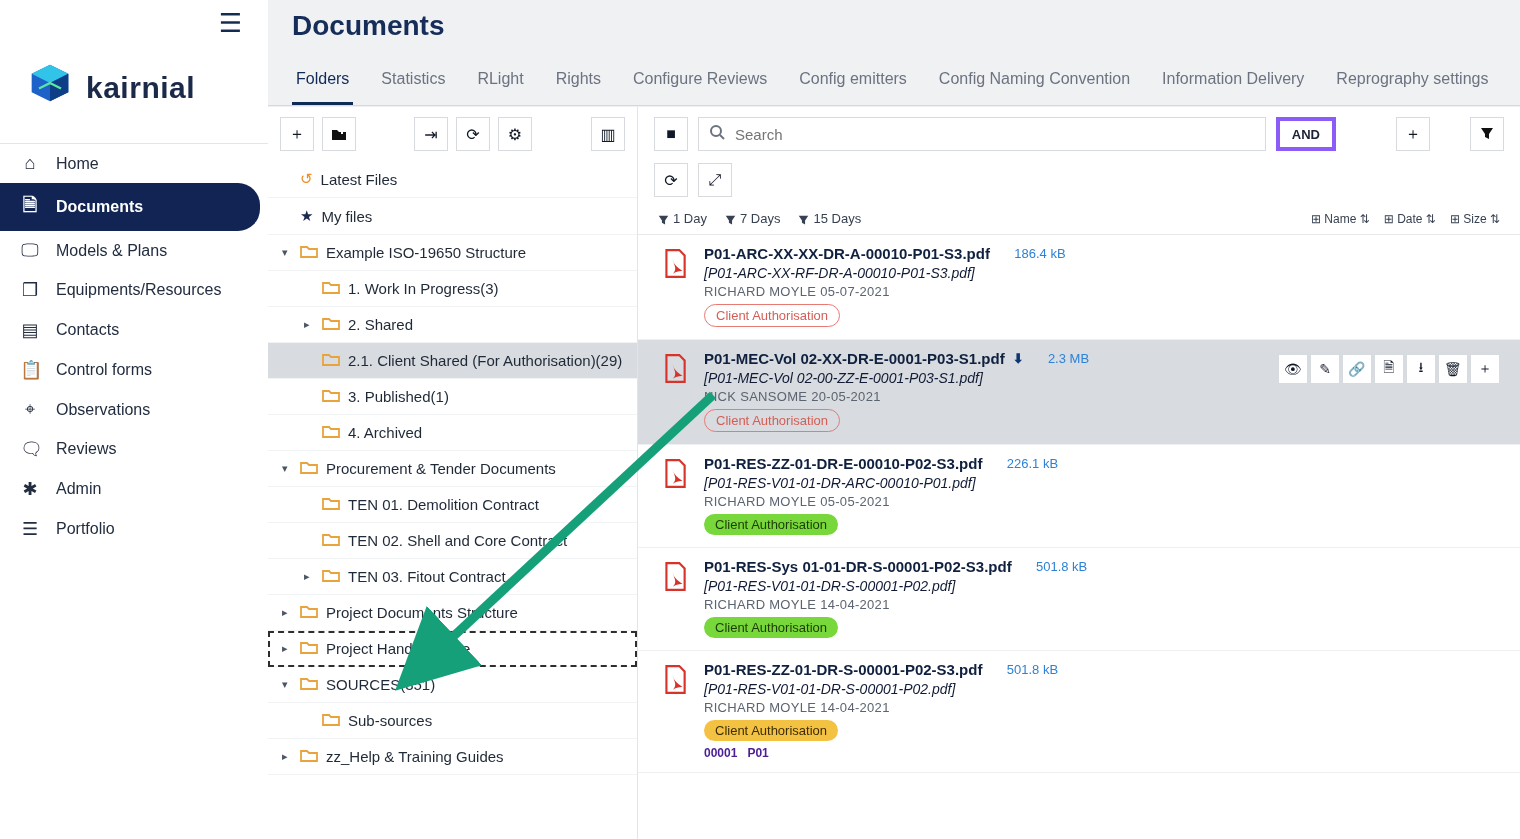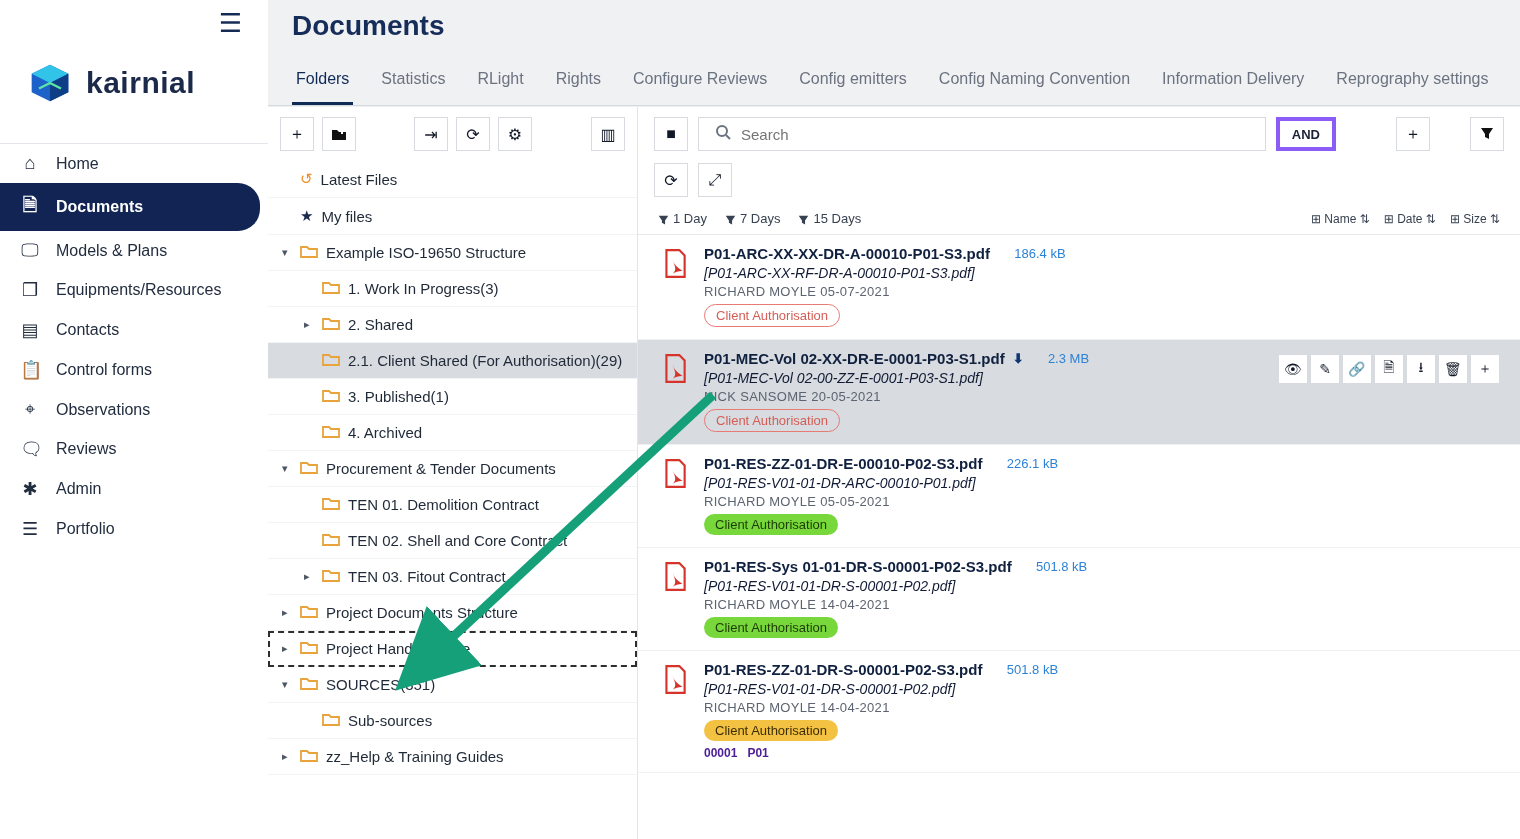--- a/index.html
+++ b/index.html
@@ -1,21 +1,21 @@
 <!DOCTYPE html>
 <html><head>
 <meta charset="utf-8">
 <style>
   * { box-sizing: border-box; margin: 0; padding: 0; }
   html, body { width: 1520px; height: 839px; font-family: "Segoe UI", Arial, sans-serif; background: #f0f1f3; color: #1a202c; overflow: hidden; }
   .shell { display: flex; width: 100%; height: 100%; }
   
   .sidebar { width: 268px; background: #ffffff; display: flex; flex-direction: column; }
   .hamburger { align-self: flex-end; padding: 8px 26px 0 0; font-size: 26px; color: #132b52; cursor: pointer; }
-  .brand { display: flex; align-items: center; gap: 14px; padding: 22px 28px 38px; }
+  .brand { display: flex; align-items: flex-end; gap: 14px; padding: 22px 28px 38px; }
   .brand-logo { width: 44px; height: 44px; }
   .brand-text { font-size: 30px; font-weight: 600; color: #1c2a4a; letter-spacing: 0.5px; }
   .nav { display: flex; flex-direction: column; border-top: 1px solid #e2e6ea; }
   .nav-item { display: flex; align-items: center; gap: 16px; padding: 9px 20px; font-size: 16px; color: #222d3f; cursor: pointer; }
   .nav-item.active { background: #112453; color: #fff; border-radius: 0 22px 22px 0; margin-right: 8px; font-weight: 600; }
   .nav-icon { width: 20px; text-align: center; font-size: 18px; }
   
   .main { flex: 1; display: flex; flex-direction: column; }
   .page-title { font-size: 28px; font-weight: 600; color: #162d59; padding: 10px 24px 4px; }
   .tabs { display: flex; gap: 24px; padding: 0 24px; border-bottom: 1px solid #d5d9dd; margin-top: 12px; }
@@ -31,21 +31,21 @@
   .tree-row .caret { width: 10px; color: #4b5563; font-size: 11px; }
   .tree-row .folder-ic { width: 18px; height: 14px; }
   .tree-row.depth1 { padding-left: 36px; }
   .tree-row.selected { background: #d8dbdf; }
   .tree-row.target { outline: 2px dashed #2e2e2e; outline-offset: -2px; }
   .latest-ic { color: #ef8e27; }
   .star-ic { color: #1b2a4e; }
   
   .files { flex: 1; display: flex; flex-direction: column; overflow: hidden; }
   .file-topbar { display: flex; gap: 10px; padding: 10px 16px; flex-wrap: wrap; }
-  .search-wrap { flex: 1; display: flex; align-items: center; height: 34px; border: 1px solid #d7dbe0; background: #fff; padding: 0 16px; gap: 10px; min-width: 420px; }
+  .search-wrap { flex: 1; display: flex; align-items: center; height: 34px; border: 1px solid #d7dbe0; background: #fff; padding: 0 10px; gap: 10px; min-width: 420px; }
   .search-wrap input { flex: 1; border: none; outline: none; font-size: 15px; background: transparent; color: #4b5563; }
   .and-btn { height: 34px; border: 4px solid #8b5cf6; background: #fff; padding: 0 12px; font-size: 13px; font-weight: 600; color: #1b2136; cursor: pointer; }
   .file-secondbar { display: flex; justify-content: space-between; align-items: center; padding: 4px 20px 8px 20px; border-bottom: 1px solid #e6e9ec; }
   .day-filters { display: flex; gap: 18px; color: #374151; font-size: 13px; }
   .day-filters span { display: inline-flex; align-items: flex-end; gap: 4px; cursor: pointer; }
   .sort-opts { display: flex; gap: 14px; color: #374151; font-size: 12px; }
   .sort-opts span { cursor: pointer; }
   .file-list { flex: 1; overflow-y: auto; }
   .file-row { display: flex; gap: 14px; padding: 10px 20px 12px 24px; border-bottom: 1px solid #eef0f3; position: relative; }
   .file-row.hovered { background: #d8dbdf; }

